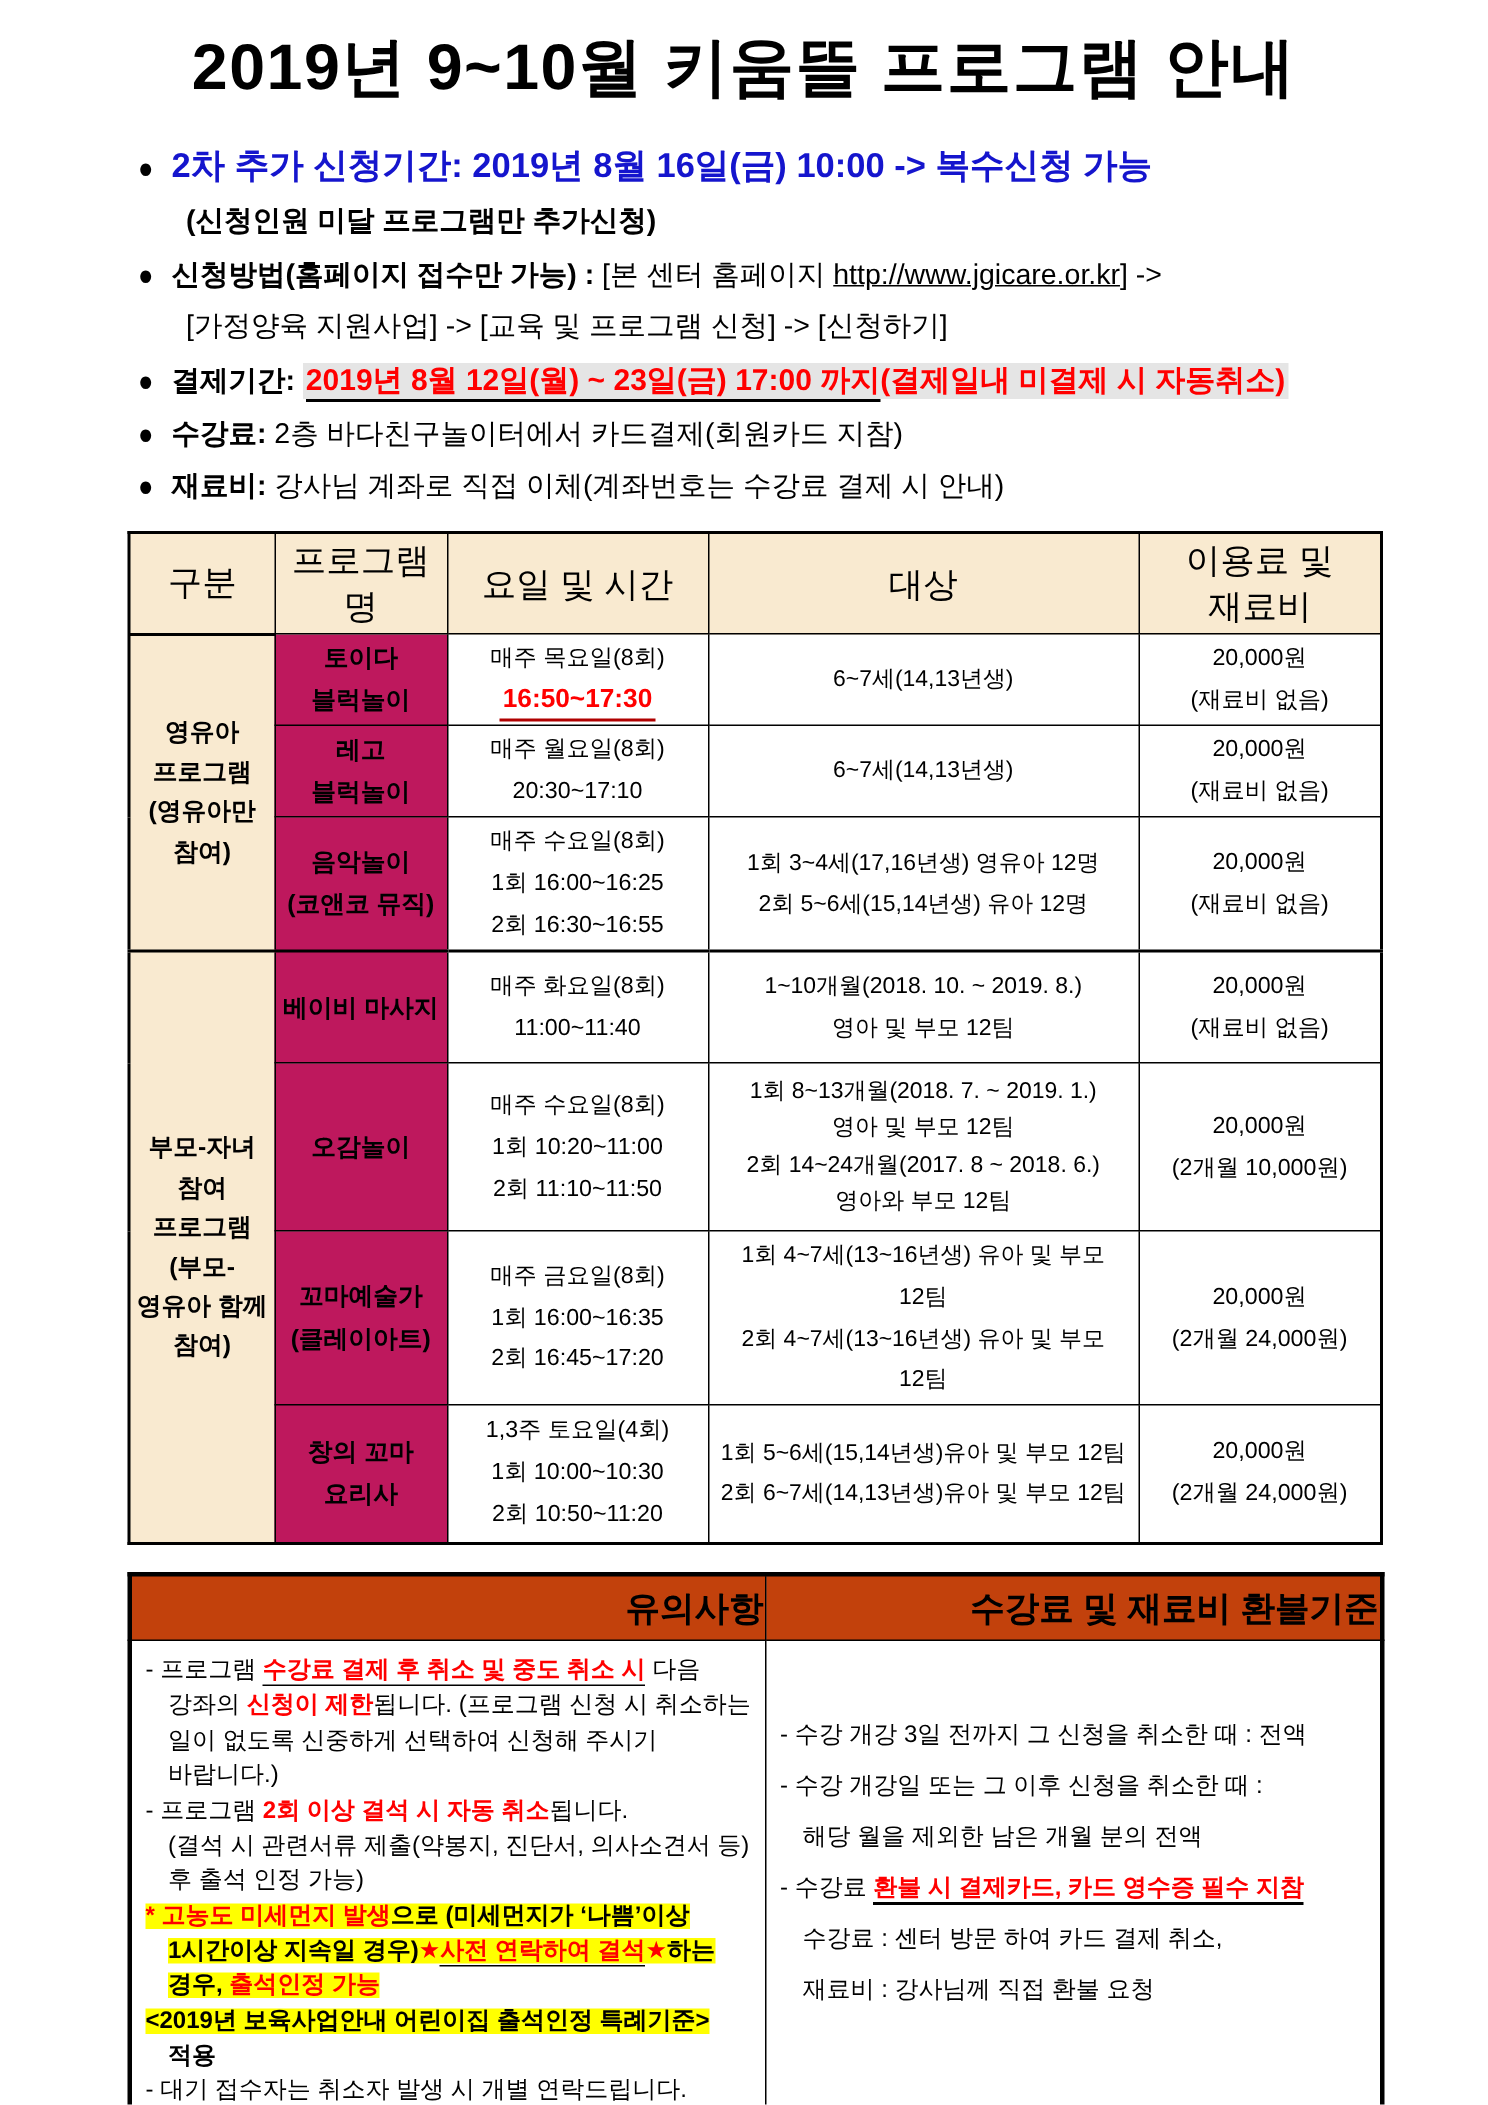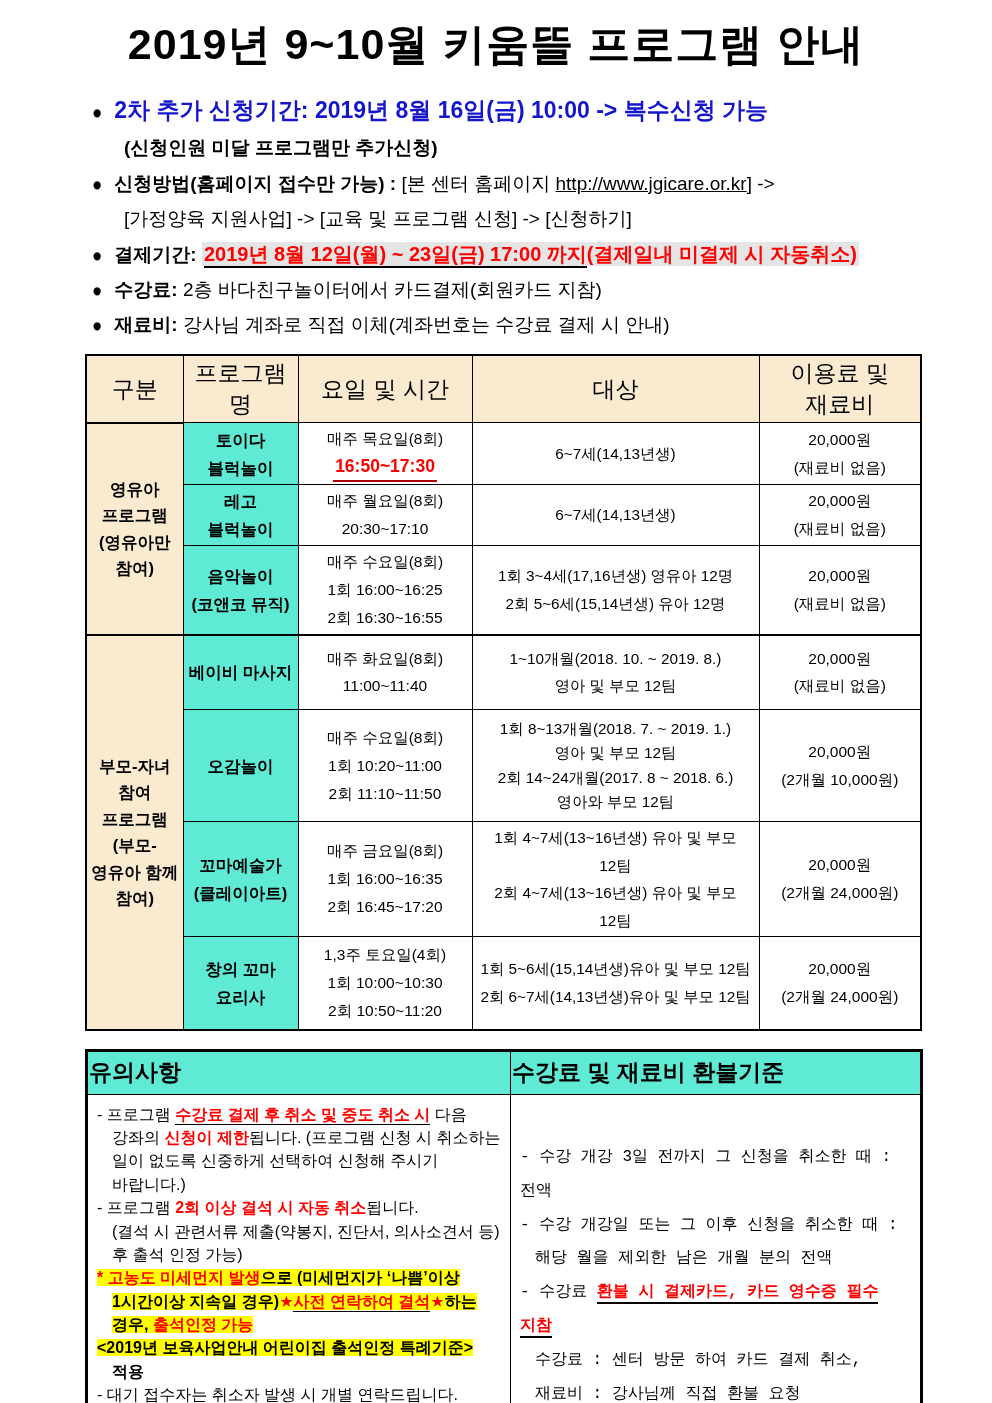--- a/index.html
+++ b/index.html
@@ -22,38 +22,38 @@
   .url{font-weight:400;text-decoration:underline;}
   .pay-hl{background:#e5e5e5;color:#f00;font-weight:700;font-size:20px;padding:1px 2px;}
   .pay-u{border-bottom:2px solid #000;padding-bottom:1px;}
 
   
   table{border-collapse:collapse;table-layout:fixed;}
   .main{margin:16px 0 0 85px;width:835px;border:2.5px solid #000;}
   .main th,.main td{border:1.6px solid #000;text-align:center;vertical-align:middle;padding:2px 4px;}
   .main thead th{background:#f9ead0;font-size:23px;font-weight:400;height:36px;}
   .cell-group{background:#f9ead0;font-weight:700;font-size:16.5px;white-space:pre-line;line-height:1.6;border-top:2.2px solid #000 !important;}
-  .cell-name{background:#5eead4;font-weight:700;font-size:16.5px;white-space:pre-line;line-height:1.7;}
+  .cell-name{background:#be185d;font-weight:700;font-size:16.5px;white-space:pre-line;line-height:1.7;}
   .cell-sched{font-size:15.5px;}
   .cell-sched .ln{line-height:1.8;}
   .ru{color:#f00;font-weight:700;font-size:17.5px;border-bottom:2px solid #b00000;display:inline-block;padding:0 2px 1px;line-height:1.35;}
   .cell-target{font-size:15.3px;white-space:pre-line;line-height:1.8;}
   .cell-target.tight{line-height:1.6;margin-left:24px;}
   .cell-fee{font-size:15.5px;white-space:pre-line;line-height:1.8;}
   tr.h60{height:60px;} tr.h61{height:61px;} tr.h85{height:85px;} tr.h75{height:75px;}
   tr.h112{height:112px;} tr.h83{height:83px;} tr.h93{height:93px;}
 
   
   .bottom{margin:18px 0 0 85px;width:835px;border:3px solid #000;}
-  .bottom th{border:1.6px solid #000;background:#5eead4;font-size:23px;font-weight:700;height:40px;text-align:left;}
+  .bottom th{border:1.6px solid #000;background:#c2410c;font-size:23px;font-weight:700;height:40px;text-align:right;}
   .bottom td{border:1.6px solid #000;vertical-align:top;padding:8px 9px 10px 9px;}
   .notes-cell{font-size:16px;line-height:1.46;}
   .notes-cell p{margin:0;padding-left:15px;text-indent:-15px;}
   .refund-cell{font-size:16px;line-height:2.12;padding-top:46px !important;}
-  .refund-cell p{margin:0;font-family:Liberation Mono, monospace;}
+  .refund-cell p{margin:0;}
   .ind{padding-left:15px;}
   .rb{color:#f00;font-weight:700;}
   .rbu{color:#f00;font-weight:700;border-bottom:1.6px solid #000;padding-bottom:1px;}
   .rbu2{color:#f00;font-weight:700;border-bottom:2px solid #000;padding-bottom:1px;}
   .bb{font-weight:700;}
   .yellow{background:#ffff00;}
 </style>
 </head>
 <body>
 

